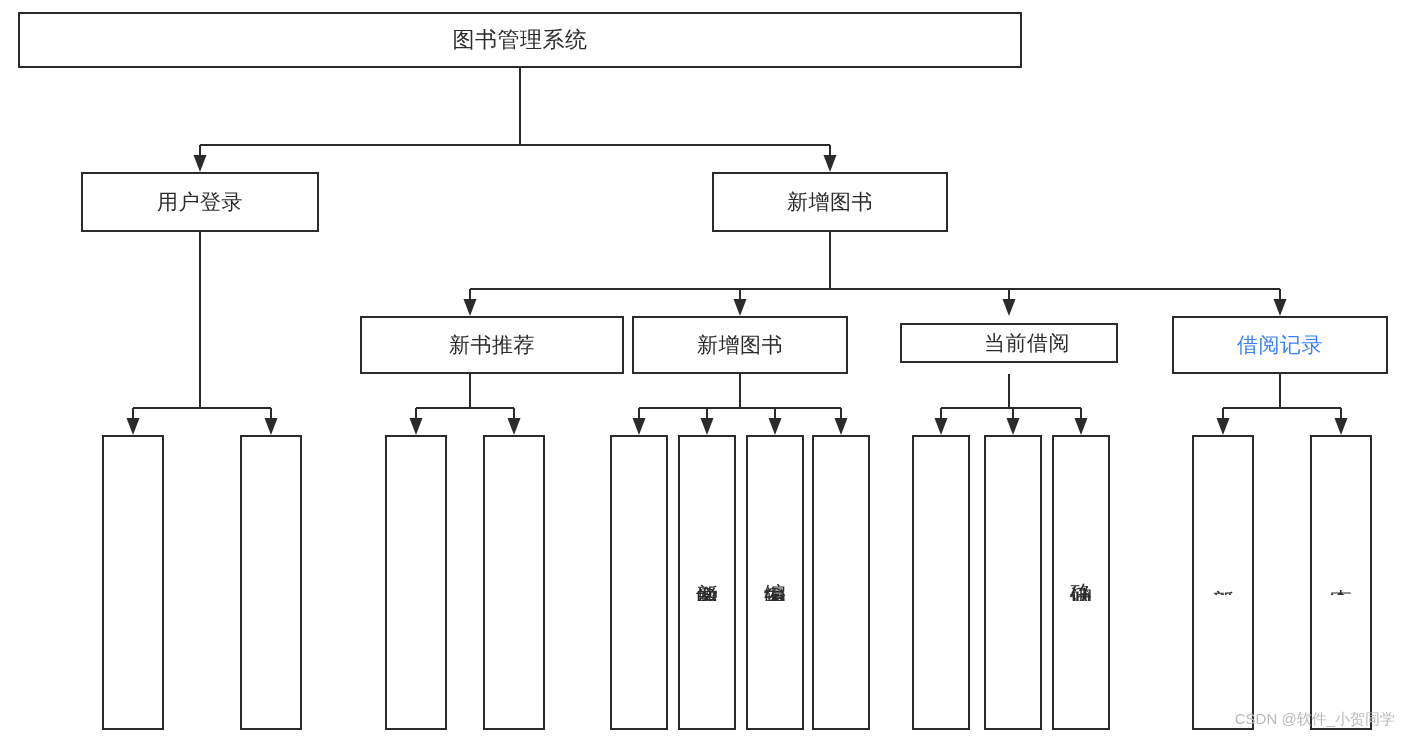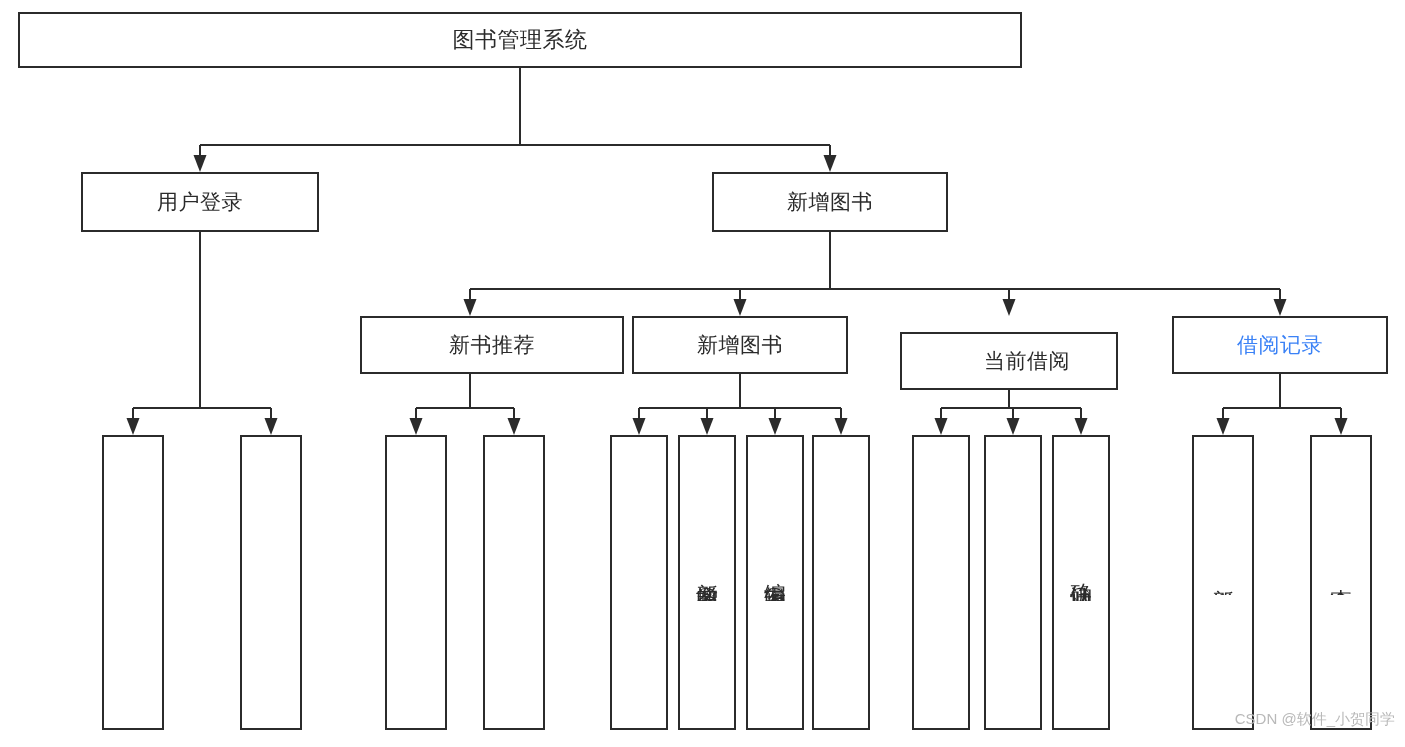--- a/index.html
+++ b/index.html
@@ -137,21 +137,21 @@
       </div>
       <div class="node horizontal" style="left: 712px; top: 172px; width: 236px; height: 60px; border-color: rgb(43, 43, 43);">
         <span class="node-label" style="color: rgb(43, 43, 43);">新增图书</span>
       </div>
       <div class="node horizontal" style="left: 360px; top: 316px; width: 264px; height: 58px; border-color: rgb(43, 43, 43);">
         <span class="node-label" style="color: rgb(43, 43, 43);">新书推荐</span>
       </div>
       <div class="node horizontal" style="left: 632px; top: 316px; width: 216px; height: 58px; border-color: rgb(43, 43, 43);">
         <span class="node-label" style="color: rgb(43, 43, 43);">新增图书</span>
       </div>
-      <div class="node horizontal" style="left: 900px; top: 332px; width: 218px; height: 58px; border-color: rgb(43, 43, 43); padding-left: 36px;">
+      <div class="node horizontal" style="left: 900px; top: 323px; width: 218px; height: 40px; border-color: rgb(43, 43, 43); padding-left: 36px;">
         <span class="node-label" style="color: rgb(43, 43, 43);">当前借阅</span>
       </div>
       <div class="node horizontal" style="left: 1172px; top: 316px; width: 216px; height: 58px; border-color: rgb(43, 43, 43);">
         <span class="node-label" style="color: #3b82f6;">借阅记录</span>
       </div>
       <div class="node vertical" style="left: 102px; top: 435px; width: 62px; height: 295px; border-color: rgb(43, 43, 43);">
         <span class="node-label" style="color: rgb(43, 43, 43);">用户登录</span>
       </div>
       <div class="node vertical" style="left: 240px; top: 435px; width: 62px; height: 295px; border-color: rgb(43, 43, 43);">
         <span class="node-label" style="color: rgb(43, 43, 43);">注销登录</span>

